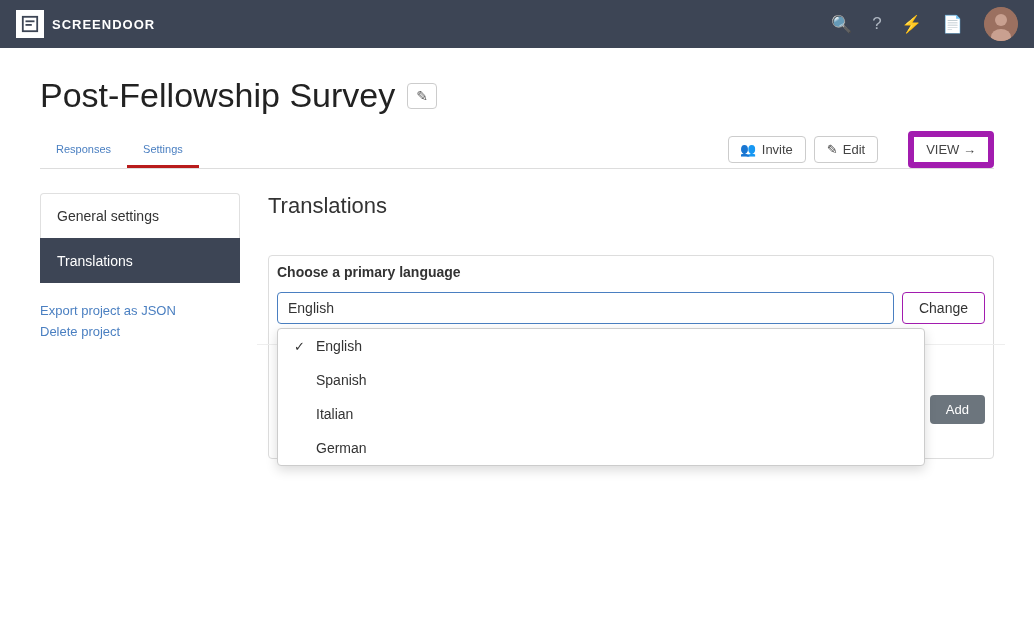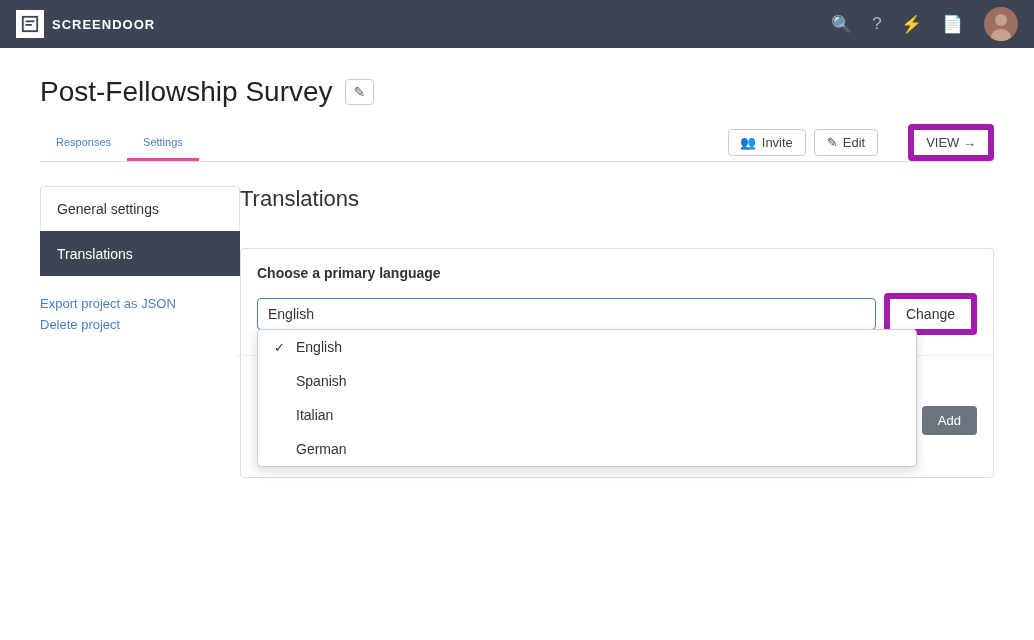--- a/index.html
+++ b/index.html
@@ -35,80 +35,80 @@
       background: #8a6a5a;
       overflow: hidden;
       display: flex; align-items: center; justify-content: center;
     }
     .avatar svg { width: 34px; height: 34px; }
 
     
     .page-wrapper { background: white; min-height: 592px; }
     .page-header { padding: 28px 40px 0; }
     .page-title-row { display: flex; align-items: center; gap: 12px; margin-bottom: 16px; }
-    .page-title { font-size: 28px; font-weight: 300; color: #222; }
+    .page-title { font-size: 34px; font-weight: 300; color: #222; }
     .edit-btn {
       border: 1px solid #ccc; background: white; border-radius: 4px;
       padding: 4px 8px; cursor: pointer; color: #555; font-size: 14px;
     }
 
     
     .tabs { display: flex; align-items: center; border-bottom: 1px solid #ddd; padding: 0; gap: 0; }
     .tab {
       padding: 10px 16px; font-size: 11px; color: #4a7fc1; cursor: pointer;
       border-bottom: 3px solid transparent; margin-bottom: -1px; text-decoration: none;
     }
-    .tab.active { color: #4a7fc1; border-bottom: 3px solid #ec4899; font-weight: 500; }
+    .tab.active { color: #4a7fc1; border-bottom: 3px solid #b91c1c; font-weight: 500; }
     .tab-actions { margin-left: auto; display: flex; gap: 8px; align-items: center; padding-right: 0; }
     .tab-action-btn {
       display: flex; align-items: center; gap: 5px;
       border: 1px solid #ccc; background: white; border-radius: 4px;
       padding: 5px 12px; cursor: pointer; font-size: 13px; color: #444;
     }
     .view-btn {
       border: 6px solid #a21caf; background: white; border-radius: 4px;
       padding: 5px 12px; cursor: pointer; font-size: 13px; color: #444;
       display: flex; align-items: flex-end; gap: 4px; margin-left: 22px;
     }
 
     
-    .content-area { display: flex; padding: 24px 40px; min-height: 400px; }
+    .content-area { display: flex; padding: 24px 40px; gap: 28px; min-height: 400px; }
 
     
     .sidebar { width: 200px; flex-shrink: 0; }
     .sidebar-item {
       padding: 14px 16px; font-size: 14px; color: #333; cursor: pointer;
       border: 1px solid #e0e0e0; border-bottom: none; background: white;
     }
     .sidebar-item:first-child { border-top-left-radius: 4px; border-top-right-radius: 4px; }
     .sidebar-item:last-of-type { border-bottom: 1px solid #e0e0e0; border-bottom-left-radius: 4px; border-bottom-right-radius: 4px; }
     .sidebar-item.active { background: #3d4555; color: white; border-color: #3d4555; }
     .sidebar-links { margin-top: 20px; display: flex; flex-direction: column; gap: 6px; }
     .sidebar-link { font-size: 13px; color: #4a7fc1; cursor: pointer; text-decoration: none; }
 
     
     .main-content { flex: 1; }
     .section-title { font-size: 22px; font-weight: 300; color: #333; margin-bottom: 20px; }
 
     .card {
-      border: 1px solid #ddd; border-radius: 4px; padding: 16px; background: white;
+      border: 1px solid #ddd; border-radius: 4px; padding: 8px; background: white;
       position: relative;
       margin-top: 36px;
     }
     .card-label { font-size: 14px; font-weight: 600; color: #333; margin-bottom: 12px; }
 
     
     .primary-lang-row { display: flex; gap: 8px; align-items: center; margin-bottom: 20px; position: relative; }
     .lang-select-box {
       flex: 1; border: 1px solid #4a7fc1; border-radius: 4px;
       padding: 7px 10px; font-size: 14px; color: #333; background: white;
       cursor: pointer;
     }
     .change-btn {
-      background: white; border: 6px solid #a21caf; border-radius: 4px;
+      background: white; border: 1px solid #a21caf; border-radius: 4px;
       padding: 7px 16px; font-size: 14px; color: #333; cursor: pointer;
     }
 
     
     .dropdown-overlay {
       position: absolute; top: 36px; left: 0; right: 60px;
       background: white; border: 1px solid #ccc; border-radius: 4px;
       box-shadow: 0 4px 12px rgba(0,0,0,0.15); z-index: 10;
     }
     .dropdown-item {

